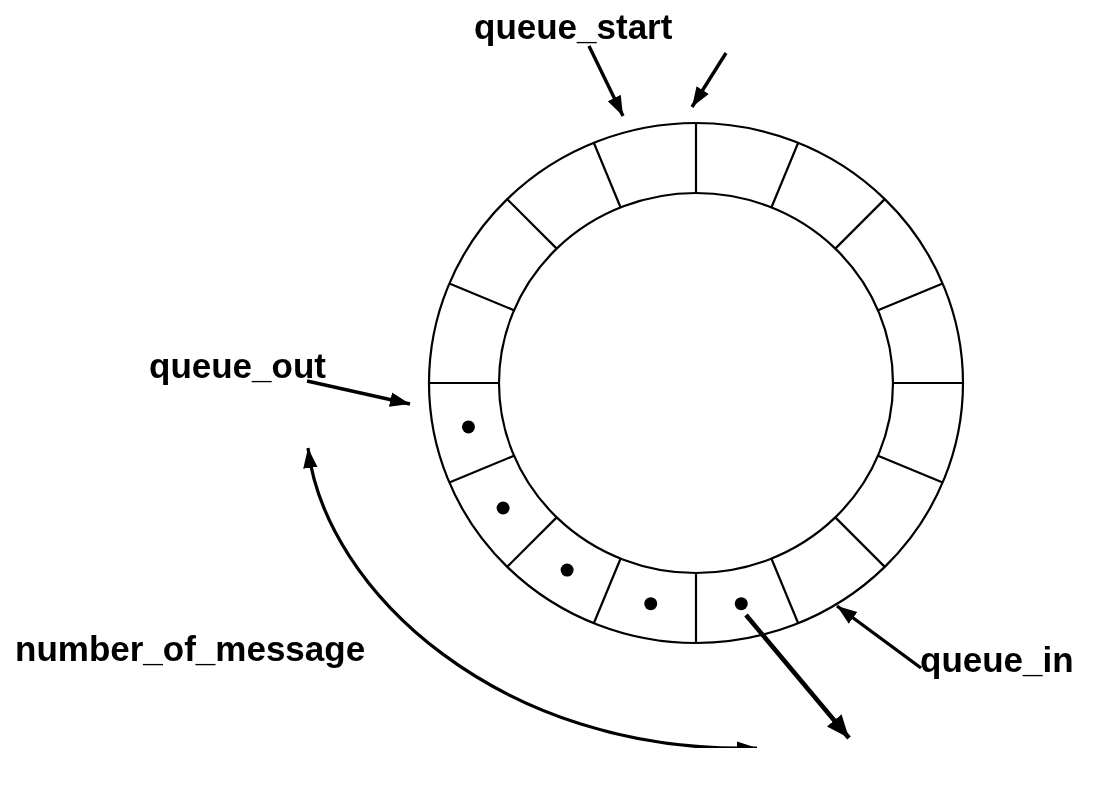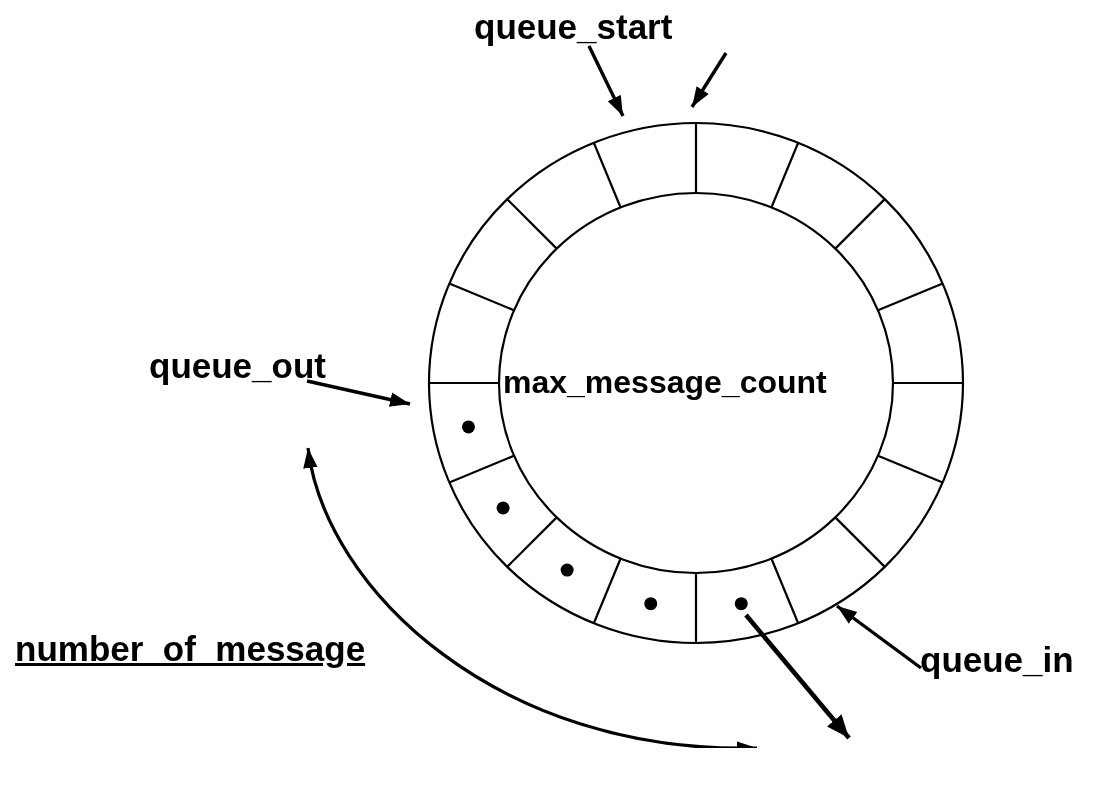--- a/index.html
+++ b/index.html
@@ -18,21 +18,21 @@
     font-size: 35px;
     line-height: 1;
     color: #000;
     white-space: nowrap;
     letter-spacing: 0;
   }
   #lbl-queue-start      { left: 474px; top: 9px; }
   #lbl-queue-end        { left: 689px; top: 9px; }
   #lbl-queue-out        { left: 105px; top: 348px; margin-left: 44px; }
   #lbl-max-message-count{ left: 503px; top: 366px; font-size: 32px; }
-  #lbl-number-of-message{ left: 15px;  top: 631px; text-decoration: underline; }
+  #lbl-number-of-message{ left: 15px;  top: 631px; }
   #lbl-queue-in         { left: 920px; top: 642px; }
   #lbl-message-pointer  { left: 848px; top: 724px; font-size: 36px; }
 </style>
 </head>
 <body>
 
 <div id="stage">
 
   <svg id="diagram-svg" width="1111" height="798" viewBox="0 0 1111 798" xmlns="http://www.w3.org/2000/svg">
     <defs>
@@ -73,17 +73,16 @@
         <line fill="none" stroke="#000000" stroke-width="3.4" marker-end="url(#ah)" x1="726" y1="53" x2="692" y2="107"></line>
         <line fill="none" stroke="#000000" stroke-width="3.4" marker-end="url(#ah)" x1="307" y1="381" x2="410" y2="404"></line>
         <line fill="none" stroke="#000000" stroke-width="3.4" marker-end="url(#ah)" x1="921" y1="668" x2="837" y2="606"></line>
         <line fill="none" stroke="#000000" stroke-width="4.6" marker-end="url(#ah-big)" x1="746" y1="615" x2="849" y2="738"></line>
         <path fill="none" stroke="#000000" stroke-width="3.2" marker-end="url(#ah)" marker-start="url(#ah)" d="M 308 448 C 325 590 500 755 757 748"></path>
       </g>
   </svg>
 
   <div class="lbl" id="lbl-queue-start">queue_start</div>
   <div class="lbl" id="lbl-queue-out">queue_out</div>
-  <div class="lbl" id="lbl-max-message-count">max_message_count</div>
   <div class="lbl" id="lbl-number-of-message">number_of_message</div>
   <div class="lbl" id="lbl-queue-in">queue_in</div>
 
 </div>
 
 </body></html>

